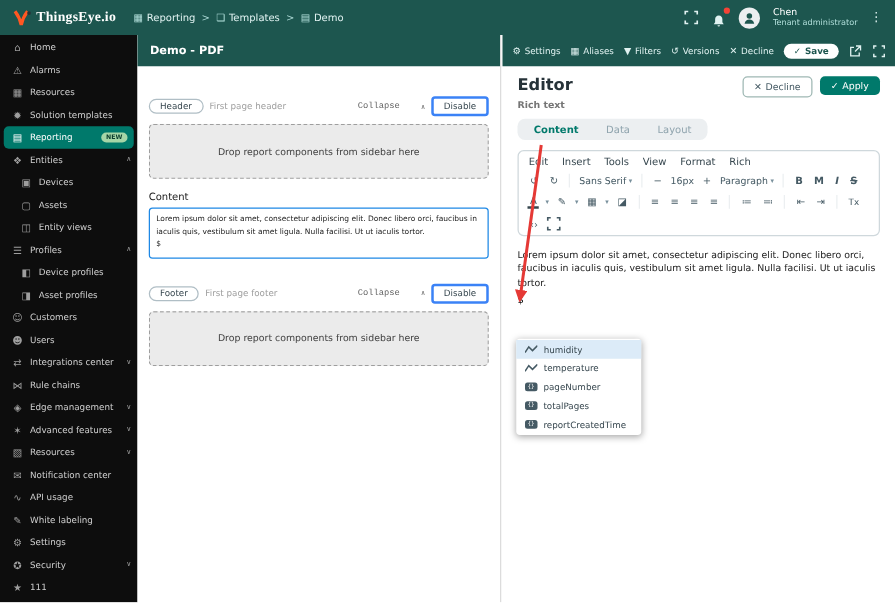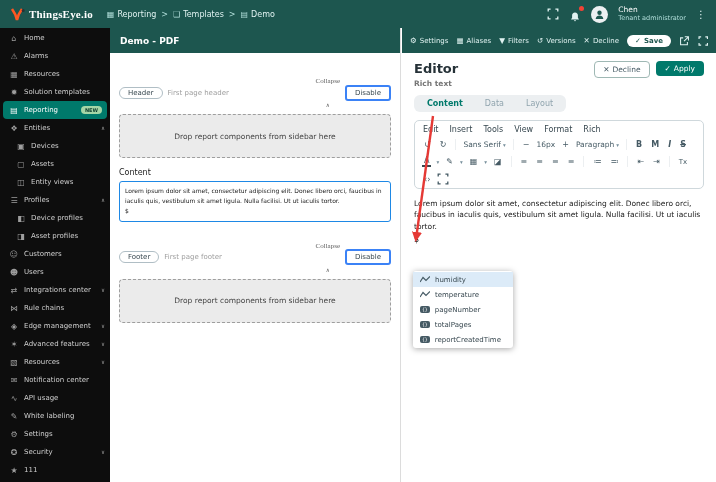--- a/index.html
+++ b/index.html
@@ -41,21 +41,21 @@
   
   .panel-header { height:25px; background:var(--teal); color:#fff; display:flex; align-items:center; font-size:9px; font-weight:bold; padding:0 10px; }
   .doc-panel { position:absolute; top:28px; left:110px; width:291px; height:454px; background:#fff; border-right:1px solid #DCDCDC; }
   .editor-panel { position:absolute; top:28px; left:402px; width:314px; height:454px; background:#fff; }
 
   
   .doc-body { padding:22px 9px; }
   .section-row { display:flex; align-items:center; gap:5px; margin:2px 0 6px; }
   .chip { border:1px solid #B0BEC5; border-radius:9px; padding:1px 8px; font-size:7px; color:#37474F; background:#fff; }
   .hint { font-size:7px; color:#9E9E9E; flex:1; }
-  .text-btn { font-size:7px; color:#616161; background:none; border:none; display:flex; align-items:center; gap:17px; cursor:pointer; font-family:Liberation Serif, serif;flex-direction:column; }
+  .text-btn { font-size:7px; color:#616161; background:none; border:none; display:flex; align-items:center; gap:17px; cursor:pointer; font-family:Liberation Mono, monospace; }
   .text-btn .chev { font-size:5.5px; }
   .outline-btn { font-size:7px; color:#37474F; background:#fff; border:2px solid #3b82f6; border-radius:3px; padding:2px 8px; cursor:pointer; font-family:inherit; }
   .dropzone { height:44px; background:#EBEBEB; border:1px dashed #9E9E9E; border-radius:4px; display:flex; align-items:center; justify-content:center; font-size:7.5px; color:#424242; margin-bottom:10px; }
   .content-label { font-size:8px; color:#212121; margin:5px 0 4px; }
   .mini-editor { border:1px solid #1E88E5; border-radius:3px; padding:4px 5px; font-size:6px; line-height:1.7; color:#212121; margin-bottom:20px; background:#fff; }
 
   
   .panel-actions { font-weight:normal; font-size:7px; gap:8px; padding:0 8px; display:flex; align-items:center; }
   .pa-item { display:flex; align-items:center; gap:3px; color:#E0F2F1; cursor:pointer; }
   .pa-item .pi { font-size:7.5px; }

